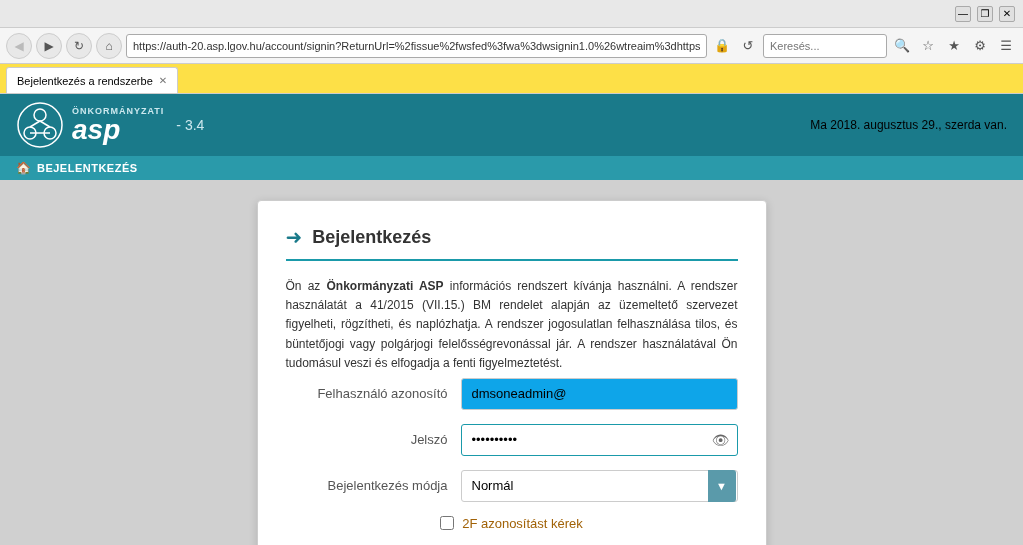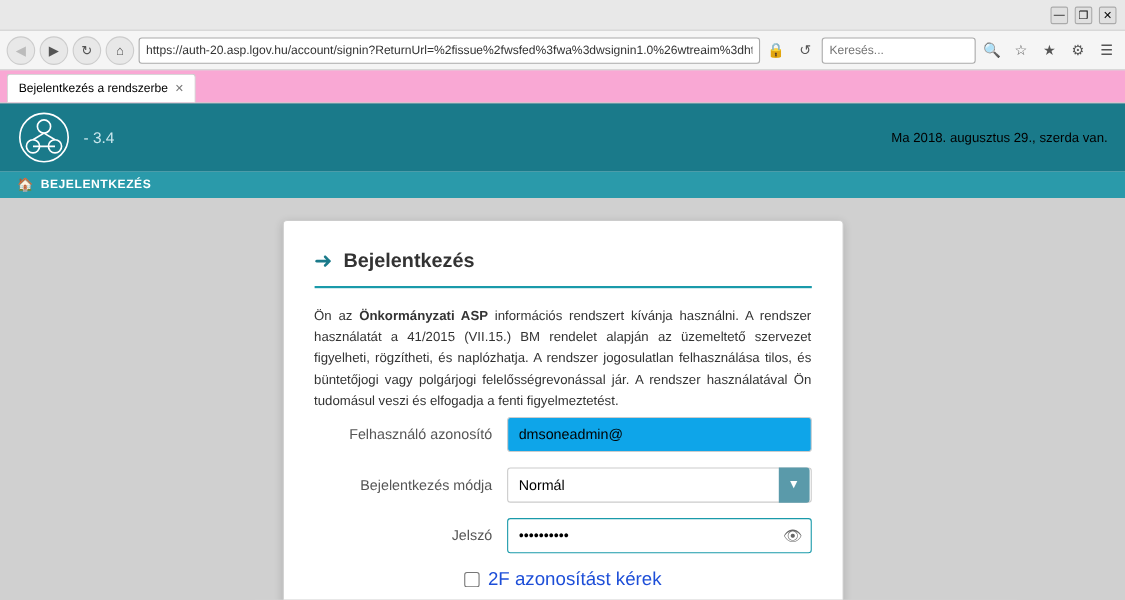--- a/index.html
+++ b/index.html
@@ -5,24 +5,24 @@
     * { box-sizing: border-box; margin: 0; padding: 0; }
     body { font-family: Arial, sans-serif; font-size: 13px; background: #d6d6d6; width: 1023px; height: 545px; overflow: hidden; }
     .title-bar { background: #e8e8e8; height: 28px; display: flex; align-items: center; justify-content: flex-end; padding: 0 8px; gap: 6px; border-bottom: 1px solid #ccc; }
     .title-bar-btn { width: 16px; height: 16px; border-radius: 2px; border: 1px solid #aaa; background: #e0e0e0; cursor: pointer; display: flex; align-items: center; justify-content: center; font-size: 10px; }
     .title-bar-close { background: #e0e0e0; }
 
     .nav-bar { height: 36px; display: flex; align-items: center; padding: 0 6px; gap: 4px; background: #f5f5f5; border-bottom: 1px solid #ccc; }
     .nav-btn { width: 26px; height: 26px; border-radius: 50%; border: 1px solid #ccc; background: #e8e8e8; display: flex; align-items: center; justify-content: center; cursor: pointer; font-size: 12px; color: #555; }
     .nav-btn.disabled { color: #bbb; }
     .address-bar { flex: 1; height: 24px; border: 1px solid #aaa; border-radius: 3px; padding: 0 6px; font-size: 11px; background: white; color: #333; }
-    .search-bar { width: 140px; height: 24px; border: 1px solid #aaa; border-radius: 3px; padding: 0 6px; font-size: 11px; background: white; }
+    .search-bar { width: 124px; height: 24px; border: 1px solid #aaa; border-radius: 3px; padding: 0 6px; font-size: 11px; background: white; }
     .nav-icon-btn { width: 22px; height: 22px; display: flex; align-items: center; justify-content: center; font-size: 13px; color: #555; cursor: pointer; }
 
-    .tabs-bar { height: 30px; display: flex; align-items: flex-end; padding: 0 6px; background: #f9a8d4; border-bottom: 1px solid #ccc; }
+    .tabs-bar { height: 30px; display: flex; align-items: flex-end; padding: 0 6px; background: #fde047; border-bottom: 1px solid #ccc; }
     .tab { height: 26px; padding: 0 10px; background: white; border: 1px solid #ccc; border-bottom: none; border-radius: 3px 3px 0 0; display: flex; align-items: center; gap: 6px; font-size: 11px; cursor: pointer; }
     .tab .tab-close { font-size: 10px; color: #777; }
 
     
     .app-header { background: #1a7a8a; height: 62px; display: flex; align-items: center; justify-content: space-between; padding: 0 16px; }
     .app-header-left { display: flex; align-items: center; gap: 12px; }
     .logo-box { display: flex; align-items: center; gap: 8px; }
     .logo-text-box { display: flex; flex-direction: column; }
     .logo-top { font-size: 9px; color: #cce8ee; letter-spacing: 1px; font-weight: bold; }
     .logo-main { font-size: 28px; font-weight: bold; color: white; line-height: 1; font-style: italic; }
@@ -51,21 +51,21 @@
     .password-wrapper input { width: 100%; height: 32px; border: 1px solid #1a9aaa; border-radius: 3px; padding: 0 36px 0 10px; font-size: 13px; background: white; }
     .password-toggle { position: absolute; right: 8px; top: 50%; transform: translateY(-50%); cursor: pointer; color: #666; font-size: 14px; }
 
     .select-wrapper { flex: 1; position: relative; }
     .select-wrapper select { width: 100%; height: 32px; border: 1px solid #ccc; border-radius: 3px; padding: 0 10px; font-size: 13px; background: white; appearance: none; cursor: pointer; }
     .select-arrow { position: absolute; right: 2px; top: 0; height: 32px; width: 28px; background: #5a9aaa; border-radius: 0 3px 3px 0; display: flex; align-items: center; justify-content: center; pointer-events: none; }
     .select-arrow span { color: white; font-size: 11px; }
 
     .checkbox-row { display: flex; align-items: center; justify-content: center; margin-bottom: 20px; gap: 8px; }
     .checkbox-row input { width: 14px; height: 14px; cursor: pointer; }
-    .checkbox-label { font-size: 17px; color: #1d4ed8; }
+    .checkbox-label { font-size: 13px; color: #a16207; }
 
     
     .logo-svg { width: 48px; height: 48px; }
   </style>
 </head>
 <body>
 
 <div class="title-bar">
   <div class="title-bar-btn">—</div>
   <div class="title-bar-btn">❐</div>
@@ -101,20 +101,24 @@
 
       <svg class="logo-svg" viewBox="0 0 48 48">
         <circle cx="24" cy="24" r="22" fill="none" stroke="white" stroke-width="1.5"></circle>
         <circle cx="24" cy="14" r="6" fill="none" stroke="white" stroke-width="1.5"></circle>
         <circle cx="14" cy="32" r="6" fill="none" stroke="white" stroke-width="1.5"></circle>
         <circle cx="34" cy="32" r="6" fill="none" stroke="white" stroke-width="1.5"></circle>
         <line x1="24" y1="20" x2="14" y2="26" stroke="white" stroke-width="1.5"></line>
         <line x1="24" y1="20" x2="34" y2="26" stroke="white" stroke-width="1.5"></line>
         <line x1="14" y1="32" x2="34" y2="32" stroke="white" stroke-width="1.5"></line>
       </svg>
+      <div class="logo-text-box">
+        <span class="logo-top">ÖNKORMÁNYZATI</span>
+        <span class="logo-main">asp</span>
+      </div>
     </div>
     <div style="display:flex; align-items:baseline; gap:4px;">
       <span class="app-version">- <span>3.4</span></span>
     </div>
   </div>
   <div class="app-date">Ma 2018. augusztus 29., szerda van.</div>
 </div>
 
 <div class="breadcrumb-bar">
   <span class="breadcrumb-icon">🏠</span>
@@ -132,36 +136,36 @@
     <div class="info-text">
       Ön az <strong>Önkormányzati ASP</strong> információs rendszert kívánja használni. A rendszer használatát a 41/2015 (VII.15.) BM rendelet alapján az üzemeltető szervezet figyelheti, rögzítheti, és naplózhatja. A rendszer jogosulatlan felhasználása tilos, és büntetőjogi vagy polgárjogi felelősségrevonással jár. A rendszer használatával Ön tudomásul veszi és elfogadja a fenti figyelmeztetést.
     </div>
 
     <div class="form-row">
       <label class="form-label">Felhasználó azonosító</label>
       <input class="form-input" type="text" value="dmsoneadmin@" style="">
     </div>
 
     <div class="form-row">
+      <label class="form-label">Jelszó</label>
+      <div class="password-wrapper">
+        <input type="password" value="1234567890" style="">
+        <span class="password-toggle">👁</span>
+      </div>
+    </div>
+
+    <div class="form-row">
       <label class="form-label">Bejelentkezés módja</label>
       <div class="select-wrapper">
         <select>
           <option>Normál</option>
         </select>
         <div class="select-arrow">
           <span>▼</span>
         </div>
-      </div>
-    </div>
-
-    <div class="form-row">
-      <label class="form-label">Jelszó</label>
-      <div class="password-wrapper">
-        <input type="password" value="1234567890" style="">
-        <span class="password-toggle">👁</span>
       </div>
     </div>
 
     <div class="checkbox-row">
       <input type="checkbox" id="twofa" style="">
       <label class="checkbox-label" for="twofa">2F azonosítást kérek</label>
     </div>
 
   </div>
 </div>

